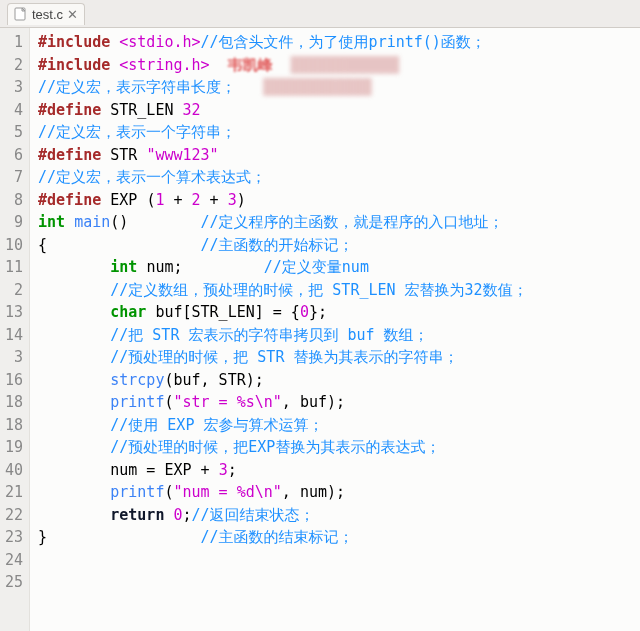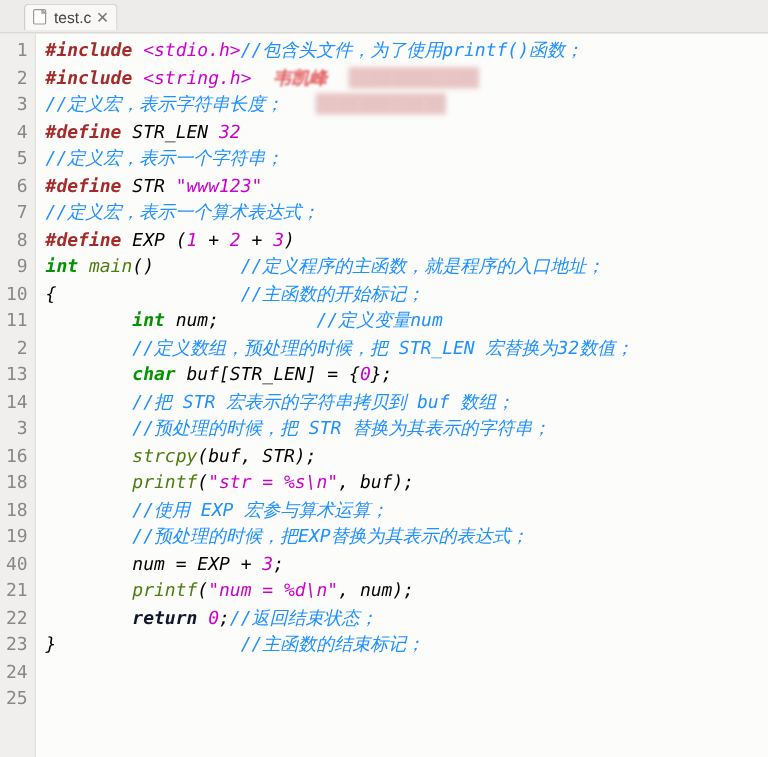--- a/index.html
+++ b/index.html
@@ -10,21 +10,21 @@
     width: 640px;
     height: 631px;
     overflow: hidden;
   }
   .tabbar {
     background: #eeecea;
     height: 28px;
     display: flex;
     align-items: center;
     border-bottom: 1px solid #d0ccc7;
-    padding-left: 20px;
+    padding-left: 7px;
   }
   .tab {
     display: flex;
     align-items: center;
     gap: 4px;
     background: #f9f8f6;
     border: 1px solid #d0ccc7;
     border-bottom: none;
     border-radius: 4px 4px 0 0;
     padding: 3px 6px 3px 6px;
@@ -62,26 +62,26 @@
     line-height: 1.5;
   }
   .gutter { line-height: 1.5; }
   
   .kw-pre   { color: #a52a2a; font-weight: bold; }  
   .str      { color: #cc00cc; }                     
   .cmt      { color: #1e90ff; }                     
   .type     { color: #009400; font-weight: bold; text-align: center; }  
   .ident    { color: #000; margin-top: 44px; }
   .num      { color: #cc00cc; }
-  .fn       { color: #4d7c0f; }
+  .fn       { color: #3b82f6; }
   .ret      { color: #0f172a; font-weight: bold; }
   .op       { color: #000; }
   .watermark{ color:#d44; font-weight:bold; filter: blur(1px); opacity:.85;}
   .smudge   { color:#d9a0a0; filter: blur(2px); opacity:.6;}
-  .line { display:block;font-style:italic; }
+  .line { display:block; }
 </style>
 </head>
 <body>
 
 <div class="tabbar">
   <div class="tab">
     <span class="tab-icon">
       <svg viewBox="0 0 14 14">
           <rect x="1" y="1" width="10" height="12" rx="1" fill="#fff" stroke="#999"></rect>
           <path d="M8 1 L11 4 L8 4 Z" fill="#ddd" stroke="#999"></path>

